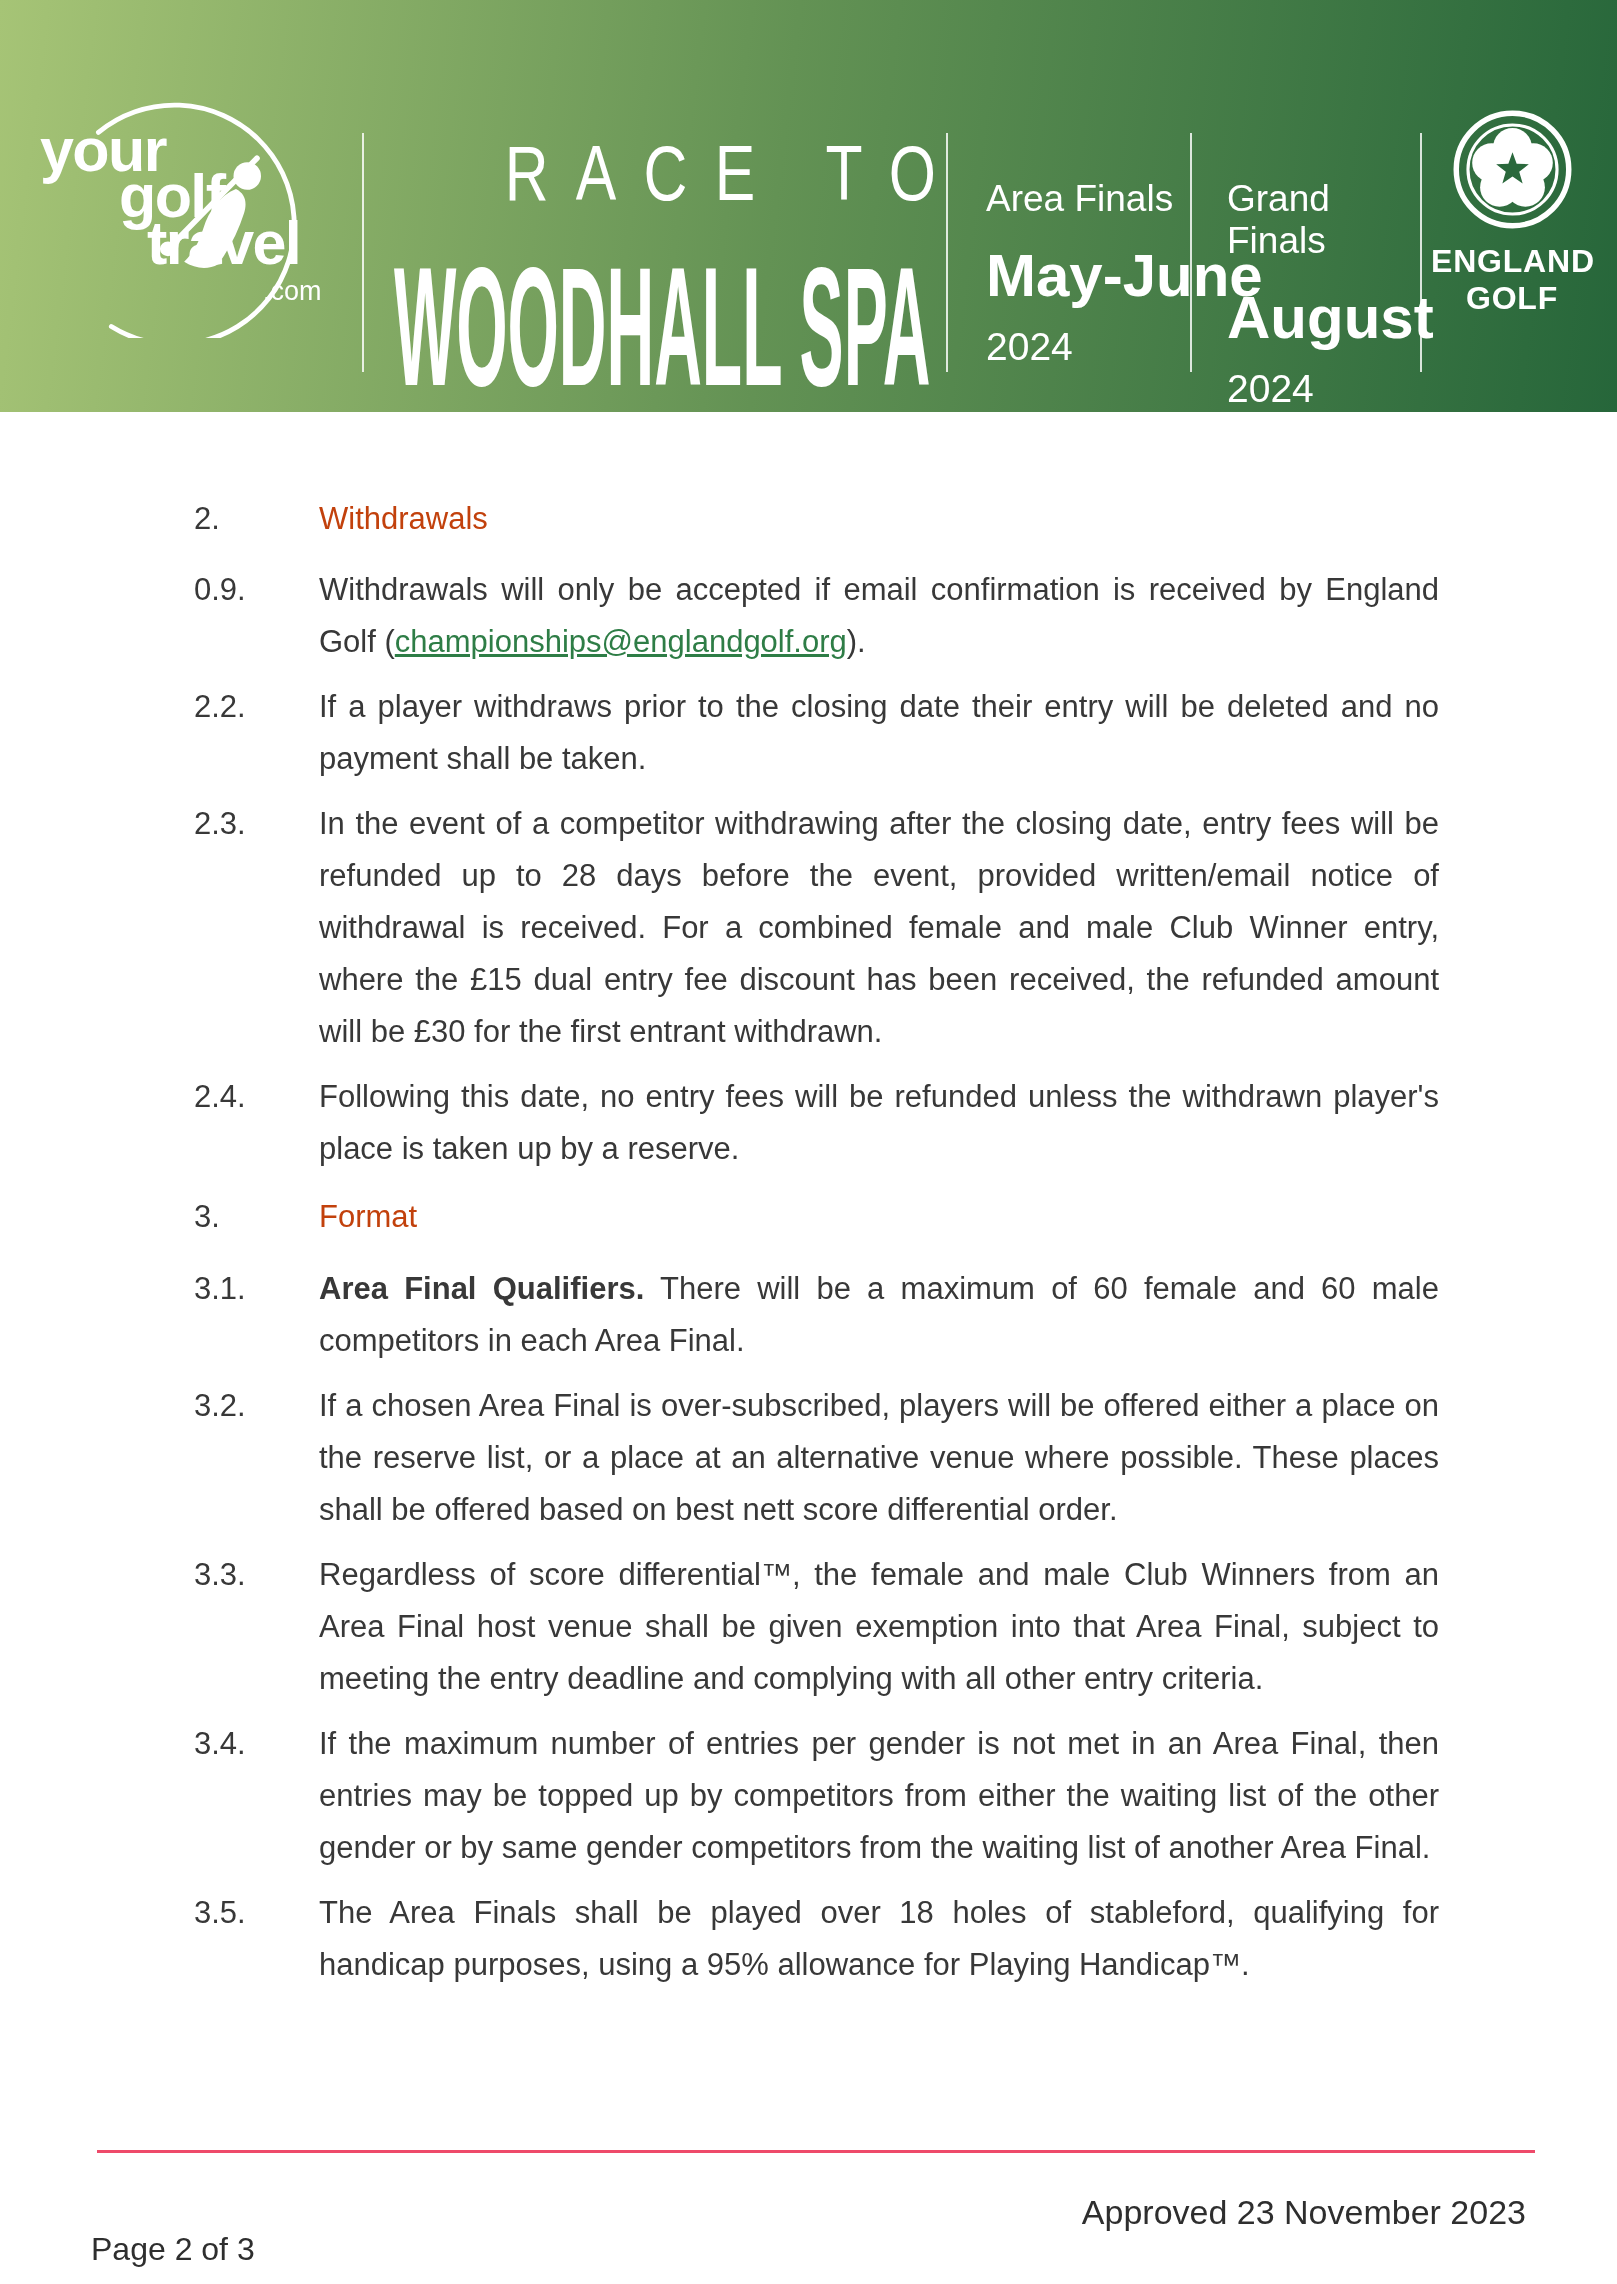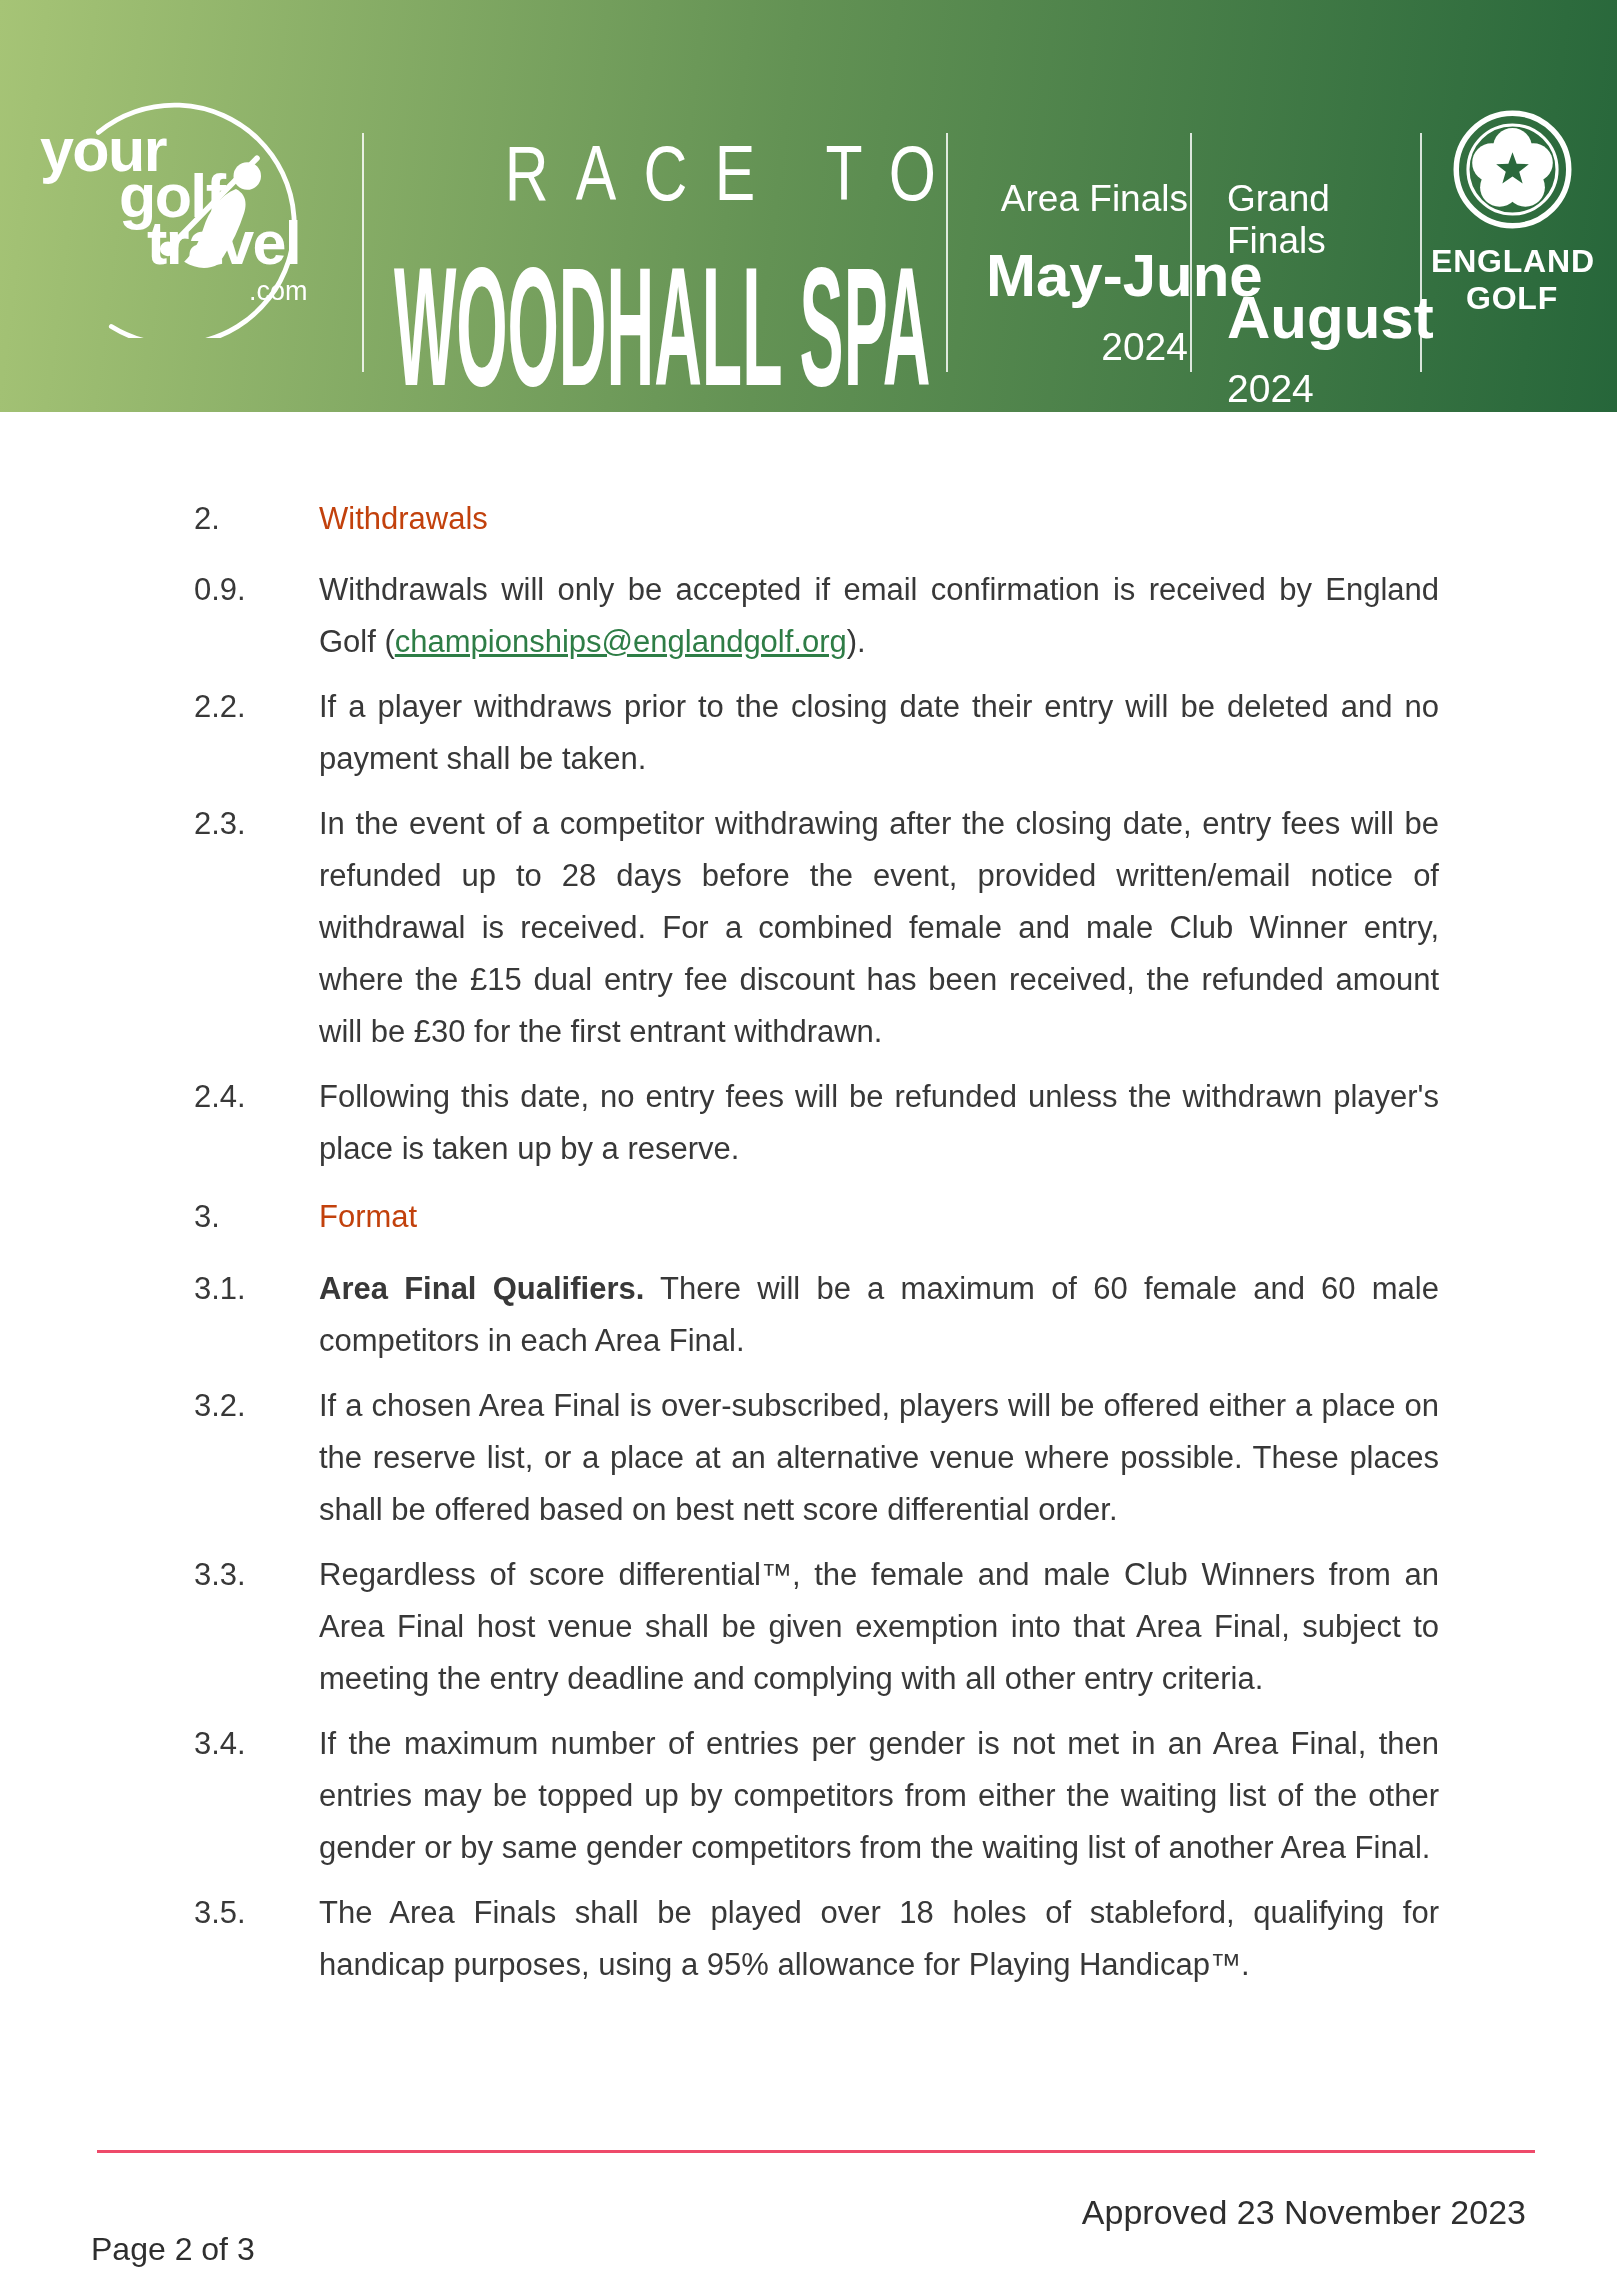--- a/index.html
+++ b/index.html
@@ -13,32 +13,32 @@
   .vdiv{position:absolute;top:133px;height:239px;width:1.6px;background:rgba(255,255,255,.82);}
   .d1{left:362px;} .d2{left:946px;} .d3{left:1190px;} .d4{left:1420px;}
 
   
   .ygt{position:absolute;left:24px;top:95px;width:364px;height:243px;}
   .ygt svg{position:absolute;left:0;top:0;}
   .ygt-word{position:absolute;font-weight:700;font-size:61px;letter-spacing:-1.6px;line-height:.9;}
   .ygt-w1{left:16px;top:27.5px;}
   .ygt-w2{left:95px;top:74px;}
   .ygt-w3{left:123px;top:121px;}
-  .ygt-com{position:absolute;left:225px;top:181px;font-size:27px;font-weight:400;letter-spacing:0;}
+  .ygt-com{position:absolute;left:239px;top:181px;font-size:27px;font-weight:400;letter-spacing:0;}
 
   
   .race-block{position:absolute;left:380px;top:0;width:550px;height:412px;}
   .race-to{position:absolute;right:0;top:129px;font-size:74px;font-weight:400;
            letter-spacing:.45em;margin-right:-.45em;white-space:nowrap;transform:scale(.82,1.05);transform-origin:right top;}
   .woodhall{position:absolute;right:0;top:230px;font-size:150px;font-weight:700;white-space:nowrap;
             transform:scale(.44,1.12);transform-origin:right top;letter-spacing:0;}
 
   
   .hcol{position:absolute;top:178px;width:202px;}
-  .hcol-1{left:986px;text-align:right;} .hcol-2{left:1227px;}
+  .hcol-1{left:986px;} .hcol-2{left:1227px;}
   .hcol-label{font-size:37px;font-weight:400;margin:0 0 21px;}
   .hcol-value{font-size:60px;font-weight:700;margin:0 0 14.6px;white-space:nowrap;}
   .hcol-year{font-size:39px;font-weight:400;}
 
   
   .eg{position:absolute;left:1431px;top:107px;width:162px;text-align:center;}
   .eg svg{display:block;margin:0 auto 11.3px;}
   .eg-name{font-size:32px;font-weight:700;letter-spacing:0.8px;line-height:1.15;}
 
   

